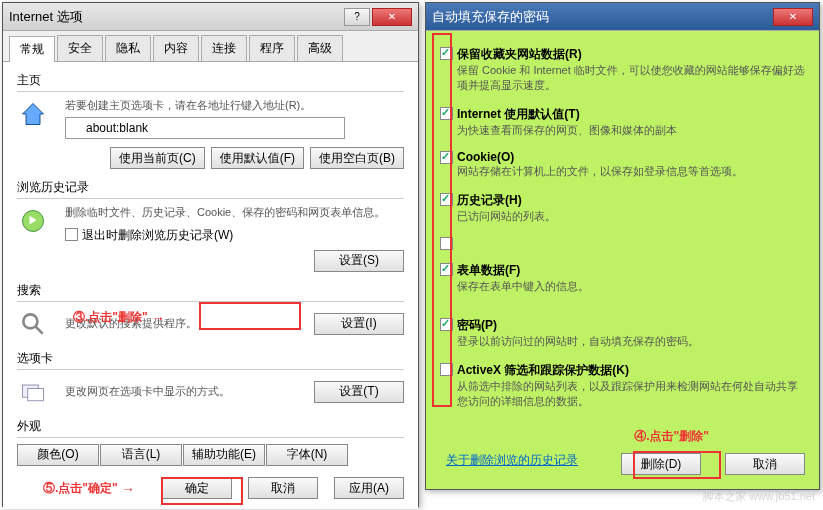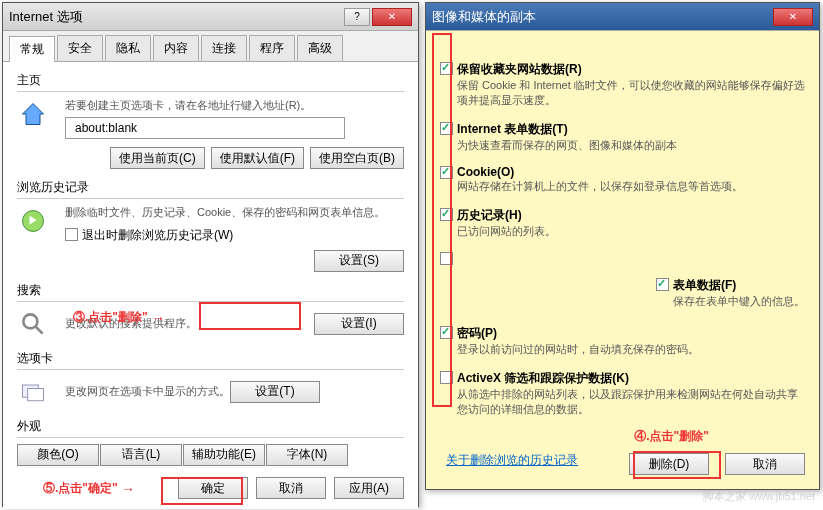--- a/index.html
+++ b/index.html
@@ -14,45 +14,45 @@
 .title-text { flex: 1; font-size: 13px; }
 .title-btns { display: flex; gap: 2px; }
 .title-btn { width: 26px; height: 18px; background: linear-gradient(#f8f8f8,#d8d8d8); border: 1px solid #999; font-size: 10px; display: flex; align-items: center; justify-content: center; cursor: pointer; }
 .title-btn.close { background: linear-gradient(#e77,#c33); color: #fff; border-color: #a22; width: 40px; }
 
 .tabs { display: flex; padding: 4px 6px 0 6px; background: #f0f0f0; border-bottom: 1px solid #aaa; }
 .tab { padding: 4px 10px; border: 1px solid #aaa; border-bottom: none; background: #e8e8e8; margin-right: 2px; cursor: pointer; }
 .tab.active { background: #fff; position: relative; top: 1px; }
 
 .body1 { padding: 10px 14px; background: #fff; height: calc(100% - 56px); position: relative; }
-.body2 { padding: 24px 14px; background: #fef9c3; height: calc(100% - 28px); position: relative; }
+.body2 { padding: 9px 14px; background: #bef264; height: calc(100% - 28px); position: relative; }
 
 .group { margin-bottom: 10px; }
 .group-title { font-size: 12px; padding-bottom: 2px; border-bottom: 1px solid #ccc; margin-bottom: 6px; }
 .group-body { display: flex; gap: 16px; }
 .group-icon { width: 32px; height: 32px; flex-shrink: 0; display: flex; align-items: center; justify-content: center; }
 .group-content { flex: 1; }
 
-.input-text { width: 280px; height: 22px; border: 1px solid #999; padding: 2px 9px; background: #fff; margin: 4px 0; }
+.input-text { width: 280px; height: 22px; border: 1px solid #999; padding: 2px 20px; background: #fff; margin: 4px 0; }
 .btn { height: 22px; padding: 0 8px; border: 1px solid #888; background: linear-gradient(#fafafa,#e0e0e0); cursor: pointer; font-size: 12px; }
 .btn-row { display: flex; gap: 6px; justify-content: flex-end; margin-top: 4px; }
 
 .checkbox-row { display: flex; align-items: flex-start; gap: 4px; margin: 6px 0; }
 .checkbox { width: 13px; height: 13px; border: 1px solid #888; background: #fff; flex-shrink: 0; margin-top: 1px; position: relative; cursor: pointer; }
 .checkbox.checked::after { content: "✓"; position: absolute; left: 0; top: -2px; font-size: 11px; color: #2a6; font-weight: bold; }
 
 .desc { color: #555; font-size: 11px; line-height: 1.4; }
 .bold { font-weight: bold; }
 
 .highlight-red { border: 2px solid #e33; position: absolute; pointer-events: none; }
 .red-text { color: #e33; font-weight: bold; position: absolute; font-size: 12px; }
 .arrow-r { color: #e33; font-size: 14px; }
 
-.footer-btns { position: absolute; bottom: 10px; right: 14px; display: flex; gap: 8px; margin-left: 38px; }
-.footer-btns2 { position: absolute; bottom: 14px; right: 14px; display: flex; gap: 16px; }
+.footer-btns { position: absolute; bottom: 10px; right: 14px; display: flex; gap: 16px; margin-left: 38px; }
+.footer-btns2 { position: absolute; bottom: 14px; right: 14px; display: flex; gap: 24px; }
 .link { color: #06c; text-decoration: underline; cursor: pointer; position: absolute; bottom: 20px; left: 20px; }
 
 .watermark { position: absolute; right: 8px; bottom: 6px; color: #bbb; font-size: 11px; opacity: 0.6; }
 
 svg.icon-svg { width: 28px; height: 28px; }
 </style>
 </head>
 <body>
 
 <div class="window win1">
@@ -134,21 +134,21 @@
 
     <div class="group">
       <div class="group-title">选项卡</div>
       <div class="group-body">
         <div class="group-icon">
           <svg class="icon-svg" viewBox="0 0 32 32">
               <rect x="4" y="8" width="18" height="14" fill="#eef" stroke="#88a"></rect>
               <rect x="10" y="12" width="18" height="14" fill="#fff" stroke="#88a"></rect>
             </svg>
         </div>
-        <div class="group-content" style="display:flex;align-items:center;">
+        <div class="group-content" style="display:flex;align-items:center;justify-content:space-between">
           <div class="desc">更改网页在选项卡中显示的方式。</div>
           <button class="btn" style="width:90px">设置(T)</button>
         </div>
       </div>
     </div>
 
     <div class="group">
       <div class="group-title">外观</div>
       <div class="btn-row" style="justify-content:flex-start;gap:1px">
         <button class="btn" style="width:82px">颜色(O)</button>
@@ -166,59 +166,59 @@
 
     <div class="highlight-red" style="left:196px;top:240px;width:102px;height:28px"></div>
     <div class="red-text" style="left:70px;top:246px"><span>③.点击"删除"</span> <span class="arrow-r">→</span></div>
     <div class="highlight-red" style="left:158px;bottom:4px;width:82px;height:28px"></div>
     <div class="red-text" style="left:40px;bottom:12px"><span>⑤.点击"确定"</span> <span class="arrow-r">→</span></div>
   </div>
 </div>
 
 <div class="window win2">
   <div class="titlebar titlebar2">
-    <span class="title-text">图像和媒体的副本</span>
+    <span class="title-text">自动填充保存的密码</span>
     <div class="title-btns">
       <div class="title-btn close">✕</div>
     </div>
   </div>
   <div class="body2">
     <div id="chklist">
         <div class="checkbox-row" style="margin-bottom: 12px;">
           <div class="checkbox checked"></div>
           <div>
             <div class="bold">保留收藏夹网站数据(R)</div>
             <div class="desc">保留 Cookie 和 Internet 临时文件，可以使您收藏的网站能够保存偏好选项并提高显示速度。</div>
           </div>
         </div>
         <div class="checkbox-row" style="margin-bottom: 12px;">
           <div class="checkbox checked"></div>
           <div>
-            <div class="bold">Internet 表单数据(T)</div>
+            <div class="bold">Internet 使用默认值(T)</div>
             <div class="desc">为快速查看而保存的网页、图像和媒体的副本</div>
           </div>
         </div>
         <div class="checkbox-row" style="margin-bottom: 12px;">
           <div class="checkbox checked"></div>
           <div>
             <div class="bold">Cookie(O)</div>
             <div class="desc">网站存储在计算机上的文件，以保存如登录信息等首选项。</div>
           </div>
         </div>
         <div class="checkbox-row" style="margin-bottom: 12px;">
           <div class="checkbox checked"></div>
           <div>
             <div class="bold">历史记录(H)</div>
             <div class="desc">已访问网站的列表。</div>
           </div>
         </div>
         <div class="checkbox-row" style="margin-bottom: 12px;">
           <div class="checkbox"></div>
         </div>
-        <div class="checkbox-row" style="margin-bottom: 16px; justify-content: flex-end;">
+        <div class="checkbox-row" style="margin-bottom: 23px;">
           <div class="checkbox checked"></div>
           <div>
             <div class="bold">表单数据(F)</div>
             <div class="desc">保存在表单中键入的信息。</div>
           </div>
         </div>
         <div class="checkbox-row" style="margin-bottom: 12px;">
           <div class="checkbox checked"></div>
           <div>
             <div class="bold">密码(P)</div>

